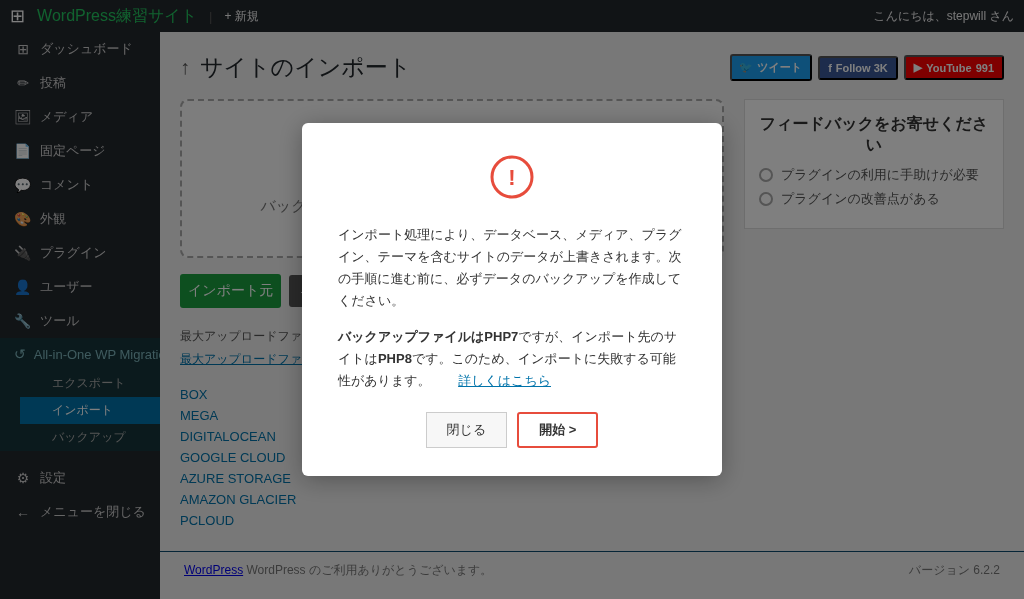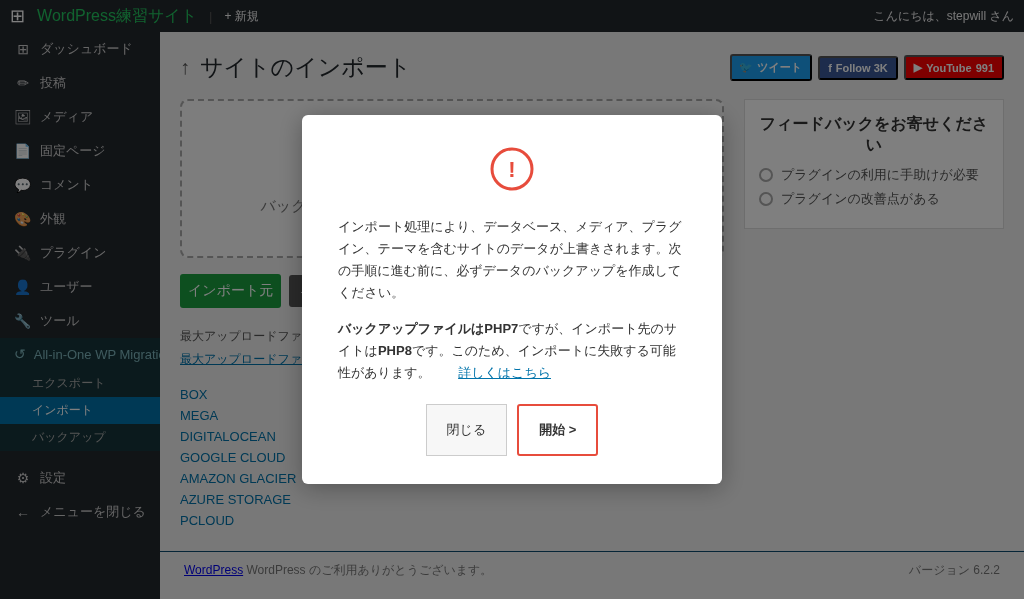--- a/index.html
+++ b/index.html
@@ -46,20 +46,21 @@
       font-size: 13px;
       white-space: nowrap;
     }
     .sidebar-menu-item .menu-icon { font-size: 14px; width: 18px; text-align: center; }
     .sidebar-submenu { list-style: none; }
     .sidebar-submenu-item {
       padding: 5px 24px 5px 32px;
       color: #aaa;
       cursor: pointer;
       font-size: 12px;
+      margin-left: 20px;
     }
     .sidebar-submenu-item.active { color: #fff; background: #0073aa; }
     .sidebar-allone {
       background: #16353a;
     }
     .sidebar-allone .sidebar-menu-item { color: #7eb4bc; }
 
     
     .main {
       flex: 1;
@@ -240,21 +241,21 @@
       padding: 7px 20px;
       font-size: 13px;
       border-radius: 0;
       cursor: pointer;
       color: #333;
     }
     .btn-start-dialog {
       background: #fff;
       border: 2px solid #e74c3c;
       color: #333;
-      padding: 15px 20px;
+      padding: 7px 20px;
       font-size: 13px;
       border-radius: 3px;
       cursor: pointer;
       font-weight: 600;
     }
   </style>
 </head>
 <body>
 
 <div class="admin-bar">
@@ -374,22 +375,22 @@
           </div>
           <div class="upload-info">
             <a href="#">最大アップロードファイルサイ...</a>
           </div>
 
           <ul class="storage-list">
             <li class="storage-item">BOX</li>
             <li class="storage-item">MEGA</li>
             <li class="storage-item">DIGITALOCEAN</li>
             <li class="storage-item">GOOGLE CLOUD</li>
+            <li class="storage-item">AZURE STORAGE</li>
             <li class="storage-item">AMAZON GLACIER</li>
-            <li class="storage-item">AZURE STORAGE</li>
             <li class="storage-item">PCLOUD</li>
           </ul>
         </div>
 
         <div>
           <div class="feedback-box">
             <div class="feedback-title">フィードバックをお寄せください</div>
             <div class="feedback-option">
               <span class="feedback-radio"></span>
               <span>プラグインの利用に手助けが必要</span>

